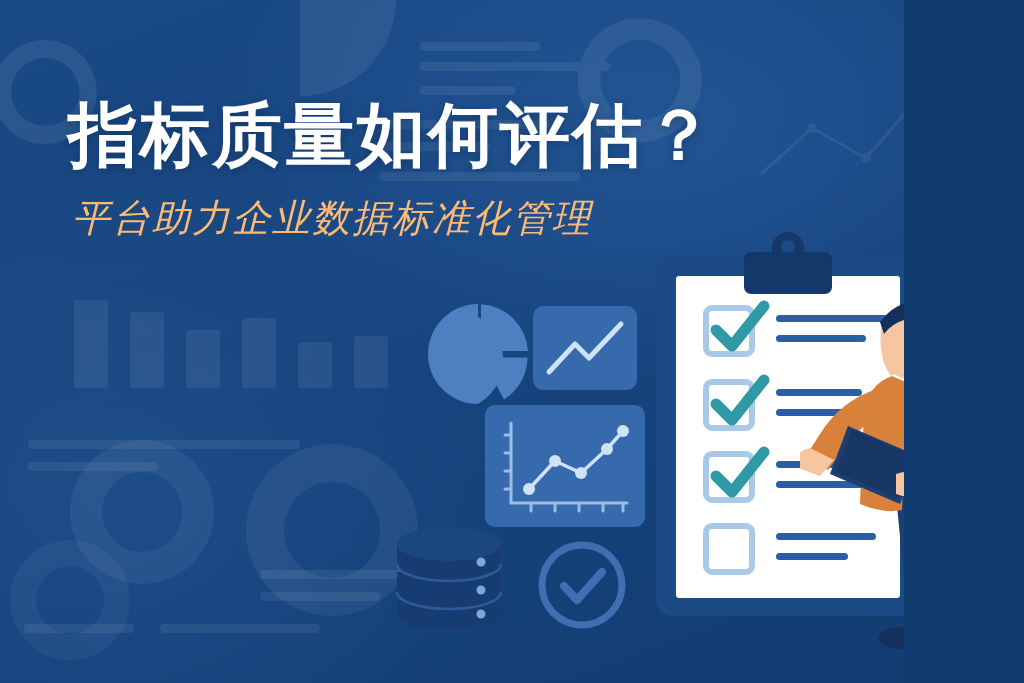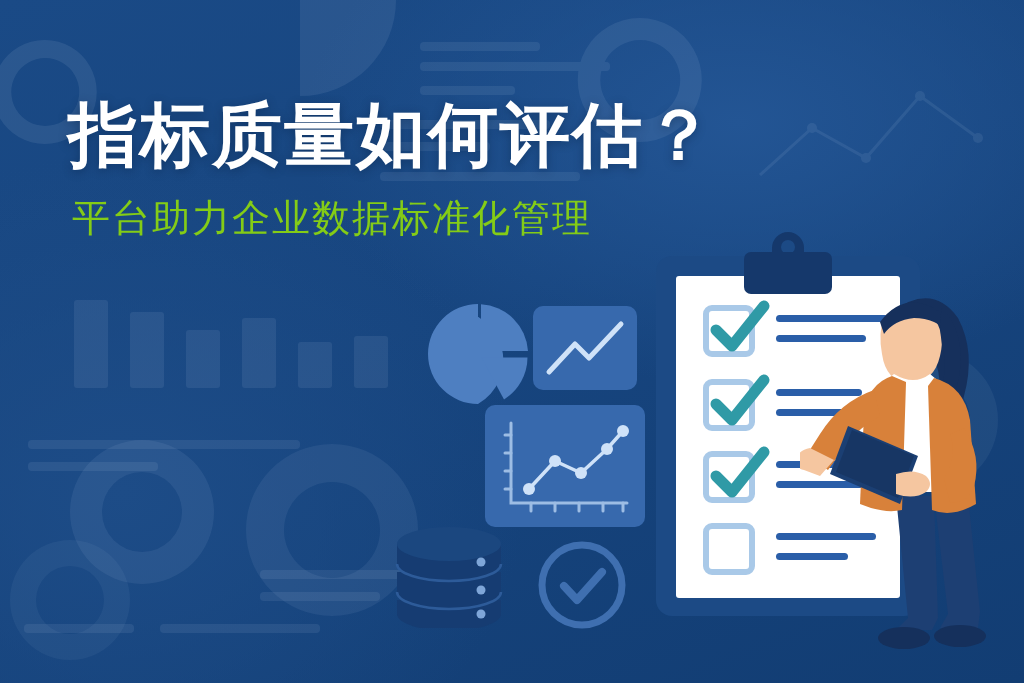--- a/index.html
+++ b/index.html
@@ -4,21 +4,21 @@
 <title>指标质量如何评估？</title>
 <style>
   * { box-sizing: border-box; }
   html, body {
     margin: 0; padding: 0;
     background: #0f3a6e;
     font-family: "Liberation Sans", "DejaVu Sans", sans-serif;
   }
   #poster {
     position: relative;
-    width: 1024px;
+    width: 904px;
     height: 683px;
     overflow: hidden;
     background: #1b4b86;
   }
   
   .bg-base {
     position: absolute; inset: 0;
     background:
       radial-gradient(ellipse 700px 420px at 72% 18%, #235594 0%, rgba(35,85,148,0) 62%),
       radial-gradient(ellipse 620px 520px at 12% 72%, #1d4c87 0%, rgba(29,76,135,0) 65%),
@@ -42,23 +42,24 @@
     color: #ffffff;
     letter-spacing: 2px;
     white-space: nowrap;
     text-shadow: 0 2px 10px rgba(5,26,55,0.35);
   }
   .subhead {
     margin: 22px 0 0 4px;
     font-size: 38px;
     line-height: 1.2;
     font-weight: 400;
-    color: #84cc16;
+    color: #fdba74;
     letter-spacing: 2px;
     white-space: nowrap;
+    font-style: italic;
   }
 
   
   .graphics { position: absolute; left: 0; top: 0; width: 1024px; height: 683px; z-index: 10; }
   .fig { position: absolute; }
 
   .pie        { left: 424px; top: 300px; width: 108px; height: 108px; }
   .minicard   { left: 533px; top: 306px; width: 104px; height: 84px; }
   .bigcard    { left: 485px; top: 405px; width: 160px; height: 122px; }
   .dbstack    { left: 393px; top: 518px; width: 120px; height: 110px; }

